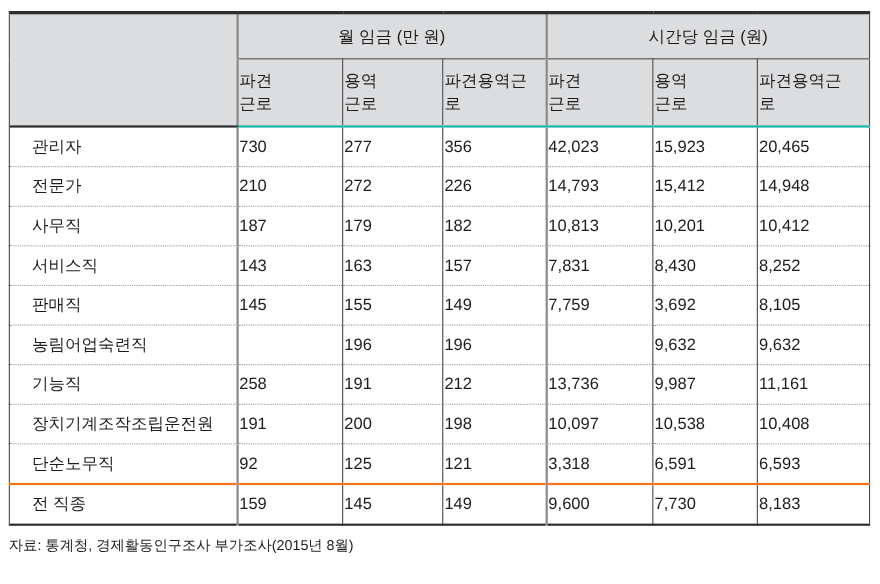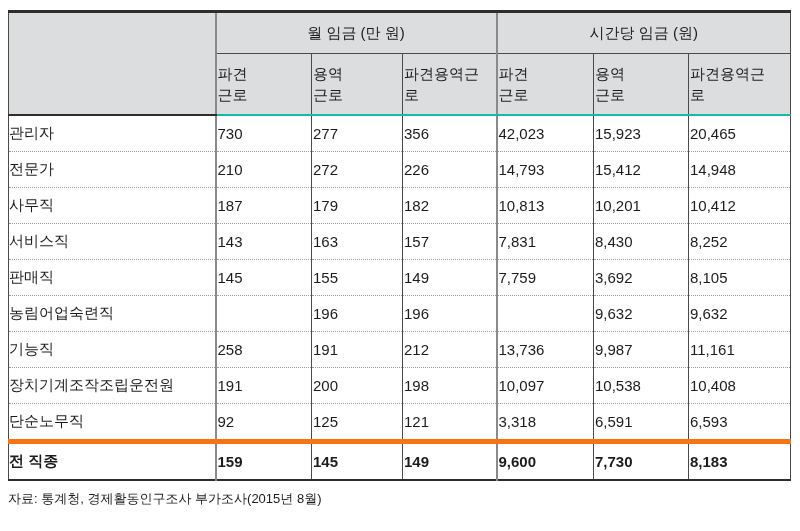--- a/index.html
+++ b/index.html
@@ -66,37 +66,36 @@
   th.corner {
     border-bottom: 2px solid #2e2e2e;
   }
   
   .v-thick { border-left: 2px solid #8a8a8a; }
   .v-thin  { border-left: 1px solid #4a4a4a; }
 
   tbody th.rowlabel {
     text-align: left;
     font-weight: normal;
-    padding-left: 0;
+    padding-left: 20px;
     height: 33px;
     vertical-align: middle;
   }
   tbody td {
     text-align: left;
     height: 33px;
     vertical-align: middle;
   }
   tbody tr + tr th,
   tbody tr + tr td {
     border-top: 1px dotted #999999;
   }
   tbody tr.total th,
   tbody tr.total td {
-    border-top: 5px solid #f97316;
-    font-weight: bold;
+    border-top: 2px solid #f97316;
   }
   .source {
     margin: 9px 0 0 0;
     font-size: 13px;
     line-height: 17px;
     color: #1c1c1c;
   }
 </style>
 </head>
 <body>

